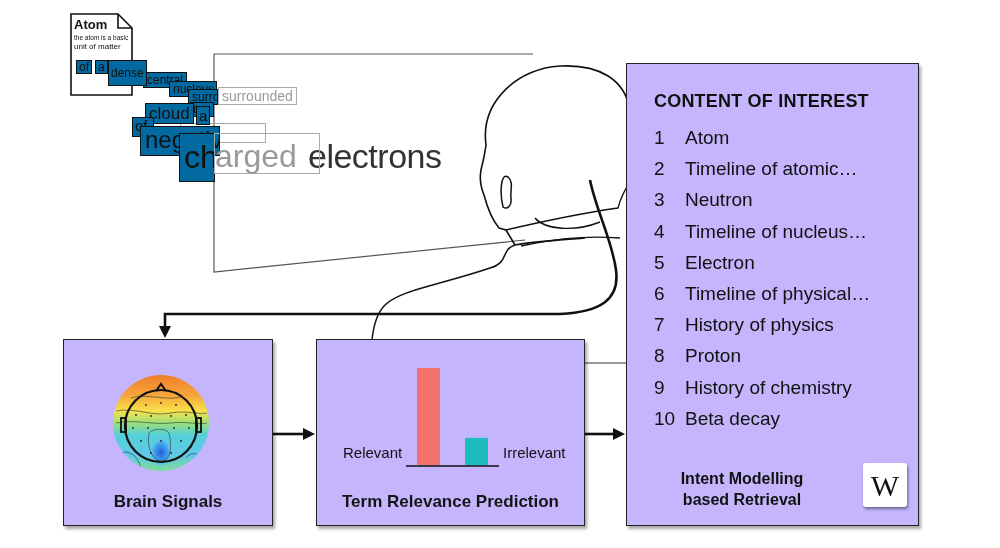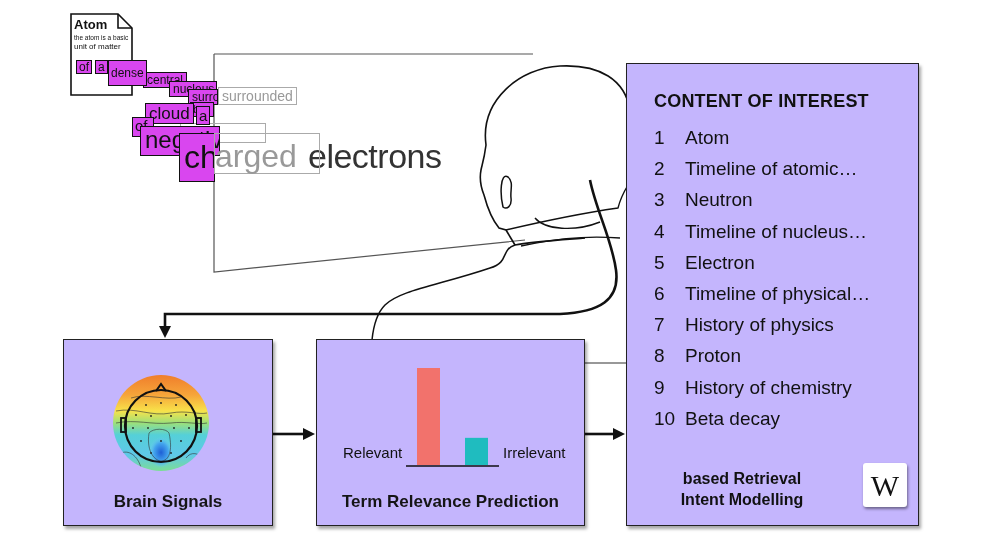--- a/index.html
+++ b/index.html
@@ -22,21 +22,21 @@
               white-space: nowrap; line-height: 31px; }
   .coi-num { display: inline-block; width: 31px; }
   .intent-label { position: absolute; left: 40px; top: 404px; width: 150px; text-align: center;
                   font-family: "Liberation Sans", sans-serif; font-weight: bold; font-size: 16px; line-height: 21px; color: #111; }
   .wiki-badge { position: absolute; left: 236px; top: 399px; width: 44px; height: 44px; background: #fff;
                 border-radius: 3px; box-shadow: 1px 2px 3px rgba(0,0,0,0.45);
                 font-family: "Liberation Serif", serif; font-size: 30px; text-align: center; line-height: 46px; color: #111; }
   .bar-label { position: absolute; font-family: "Liberation Sans", sans-serif; font-size: 15px; color: #111; }
   #label-relevant { left: 26px; top: 104px; text-align: right; }
   #label-irrelevant { left: 186px; top: 104px; }
-  .card { position: absolute; background: #d946ef; border: 1.5px solid #111; box-sizing: border-box;
+  .card { position: absolute; background: #0369a1; border: 1.5px solid #111; box-sizing: border-box;
           font-family: "Liberation Sans", sans-serif; color: #111; white-space: nowrap; overflow: hidden; line-height: 1; }
   .ghost { position: absolute; border: 1.2px solid #aaa; color: #999; font-family: "Liberation Sans", sans-serif;
            white-space: nowrap; background: transparent; box-sizing: border-box; line-height: 1; }
   .doc { position: absolute; left: 70px; top: 13px; width: 62px; height: 82px; }
   .doc-title { position: absolute; left: 4px; top: 4px; font-family: "Liberation Sans", sans-serif; font-weight: bold; font-size: 13px; }
   .doc-text { position: absolute; left: 4px; top: 21px; font-family: "Liberation Sans", sans-serif; font-size: 6.5px; line-height: 8px; width: 58px; }
   .doc-text2 { position: absolute; left: 4px; top: 29px; font-family: "Liberation Sans", sans-serif; font-size: 8px; }
   .screen-word { position: absolute; font-family: "Liberation Sans", sans-serif; white-space: nowrap; }
 </style>
 </head>
@@ -174,18 +174,18 @@
         <li class="coi-item"><span class="coi-num">3</span><span>Neutron</span></li>
         <li class="coi-item"><span class="coi-num">4</span><span>Timeline of nucleus…</span></li>
         <li class="coi-item"><span class="coi-num">5</span><span>Electron</span></li>
         <li class="coi-item"><span class="coi-num">6</span><span>Timeline of physical…</span></li>
         <li class="coi-item"><span class="coi-num">7</span><span>History of physics</span></li>
         <li class="coi-item"><span class="coi-num">8</span><span>Proton</span></li>
         <li class="coi-item"><span class="coi-num">9</span><span>History of chemistry</span></li>
         <li class="coi-item"><span class="coi-num">10</span><span>Beta decay</span></li>
       </ul>
     <div class="intent-label">
+      <div>Intent Modelling</div>
       <div>based Retrieval</div>
-      <div>Intent Modelling</div>
     </div>
     <div class="wiki-badge">W</div>
   </div>
 </div>
 
 </body></html>

